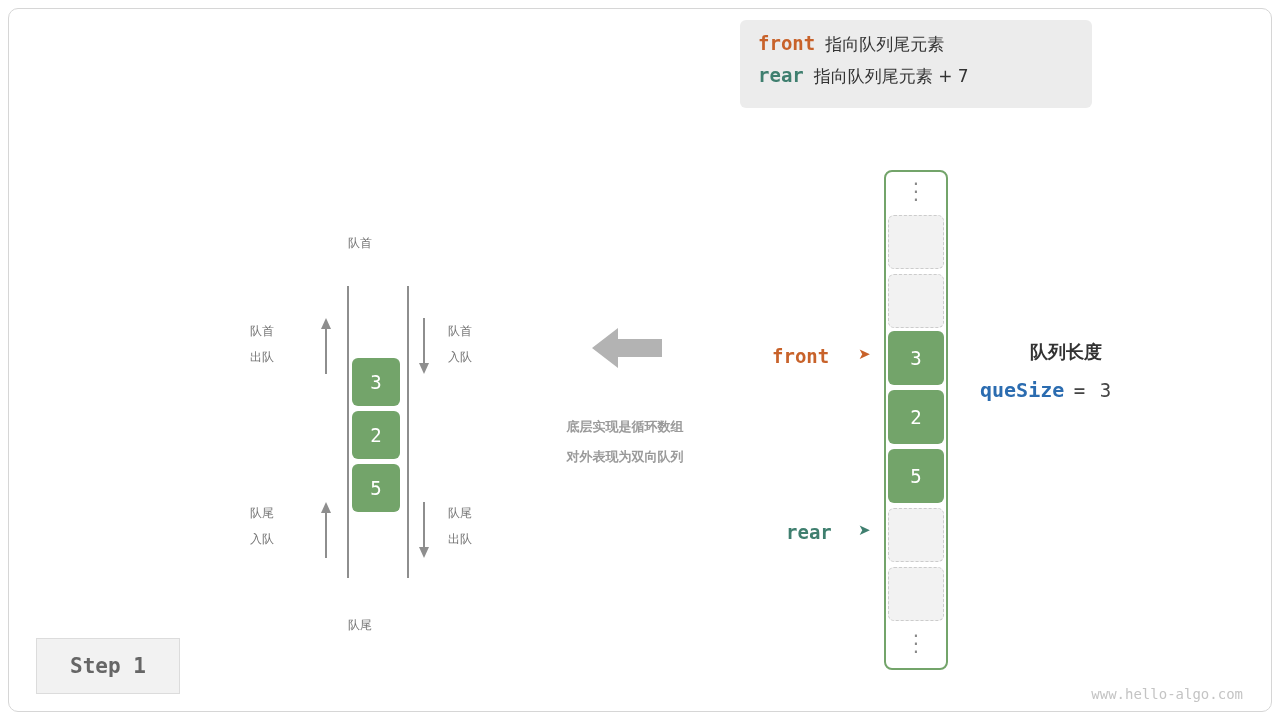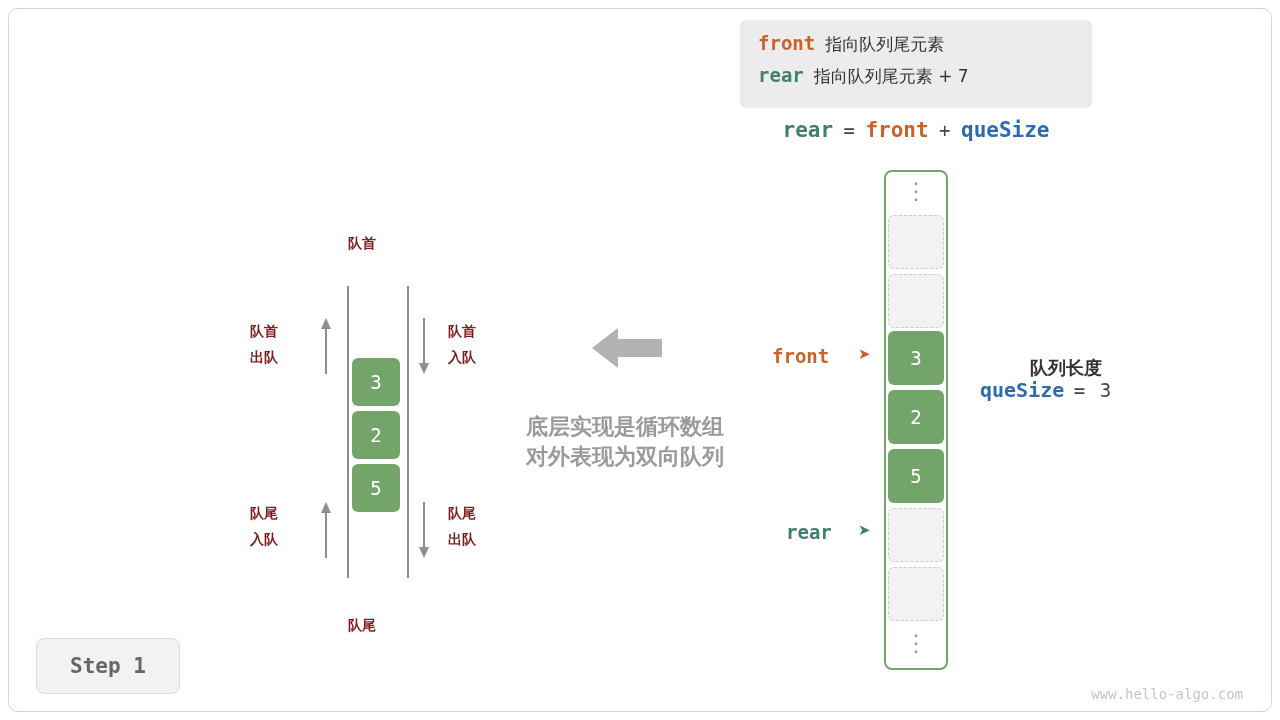--- a/index.html
+++ b/index.html
@@ -76,23 +76,23 @@
     font-size: 19px;
     color: #444444;
     margin: 0 6px;
   }
   .equation .mono-bold { font-size: 21px; }
 
   
   .label {
     position: absolute;
     font-family: "DejaVu Sans", sans-serif;
-    font-weight: bold;
-    font-size: 14px;
-    color: #7f1d1d;
+    font-weight: normal;
+    font-size: 12px;
+    color: #737373;
     white-space: nowrap;
     line-height: 26px;
   }
   #label-head  { left: 348px; top: 230px; }
   #label-tail  { left: 348px; top: 612px; }
 
   #label-head-out { left: 250px; top: 318px; text-align: center; }
   #label-head-in  { left: 448px; top: 318px; text-align: center; }
   #label-tail-in  { left: 250px; top: 500px; text-align: center; }
   #label-tail-out { left: 448px; top: 500px; text-align: center; }
@@ -138,21 +138,21 @@
 
   
   .caption {
     position: absolute;
     left: 500px;
     top: 412px;
     width: 250px;
     text-align: center;
     font-family: "DejaVu Sans", sans-serif;
     font-weight: bold;
-    font-size: 22px;
+    font-size: 13px;
     color: #9a9a9a;
     line-height: 30px;
   }
 
   
   .array-frame {
     position: absolute;
     left: 884px;
     top: 170px;
     width: 64px;
@@ -217,21 +217,20 @@
   
   #quelen-title {
     position: absolute;
     left: 1030px;
     top: 340px;
     font-family: "DejaVu Sans", sans-serif;
     font-weight: bold;
     font-size: 18px;
     color: #333333;
     white-space: nowrap;
-    margin-top: 16px;
   }
   #quelen-expr {
     position: absolute;
     left: 980px;
     top: 378px;
     white-space: nowrap;
   }
   #quelen-expr .mono-bold { font-size: 20px; }
   #quelen-expr .op {
     font-family: "DejaVu Sans Mono", monospace;
@@ -242,21 +241,21 @@
 
   
   .step-badge {
     position: absolute;
     left: 36px;
     top: 638px;
     width: 144px;
     height: 56px;
     background: #f2f2f2;
     border: 1px solid #dcdcdc;
-    border-radius: 8px;
+    border-radius: 0;
     display: flex;
     align-items: center;
     justify-content: center;
     font-family: "DejaVu Sans Mono", monospace;
     font-weight: bold;
     font-size: 21px;
     color: #666666;
     box-sizing: border-box;
   }
 
@@ -280,27 +279,20 @@
     <div class="note-line">
       <span class="mono-bold front-col">front</span>
       <span class="note-text">指向队列尾元素</span>
     </div>
     <div class="note-line">
       <span class="mono-bold rear-col">rear</span>
       <span class="note-text">指向队列尾元素 + 7</span>
     </div>
   </div>
 
-  <div class="equation">
-    <span class="mono-bold rear-col">rear</span>
-    <span class="op">=</span>
-    <span class="mono-bold front-col">front</span>
-    <span class="op">+</span>
-    <span class="mono-bold quesize-col">queSize</span>
-  </div>
 
   <div class="label" id="label-head">队首</div>
   <div class="label" id="label-tail">队尾</div>
 
   <div class="vline" id="vline-left"></div>
   <div class="vline" id="vline-right"></div>
 
   <div class="label" id="label-head-out">
     <div>队首</div>
     <div>出队</div>

